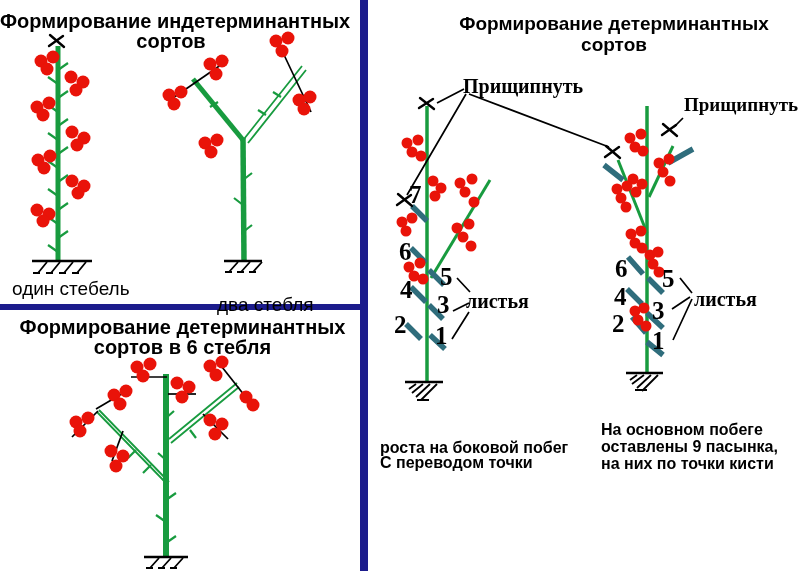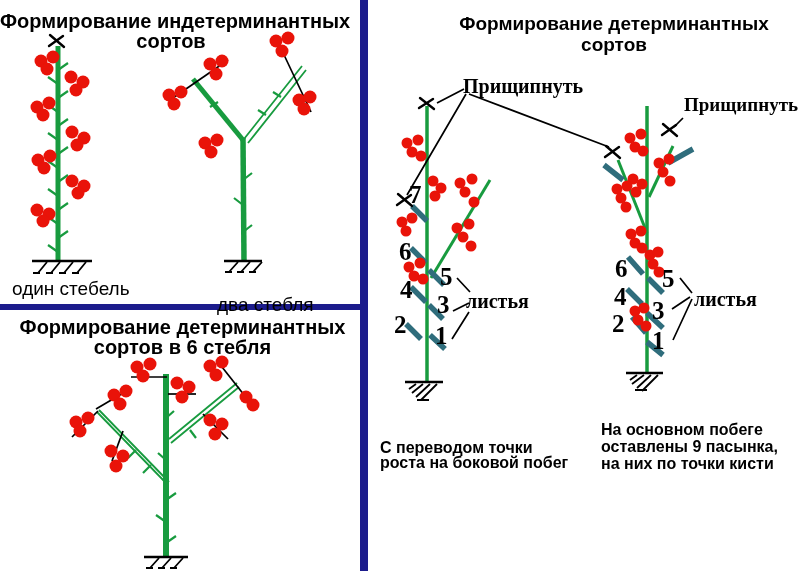--- a/index.html
+++ b/index.html
@@ -257,22 +257,22 @@
     <span class="abs serif leafnum" style="left:295px;top:266px;">5</span>
     <span class="abs serif leafnum" style="left:247px;top:284px;">4</span>
     <span class="abs serif leafnum" style="left:285px;top:298px;">3</span>
     <span class="abs serif leafnum" style="left:245px;top:311px;">2</span>
     <span class="abs serif leafnum" style="left:285px;top:328px;">1</span>
 
     <div class="abs serif leaves" style="left:99px;top:290px;">листья</div>
     <div class="abs serif leaves" style="left:327px;top:288px;">листья</div>
 
     <div class="abs cap cap-a" style="left:13px;top:440px;">
+      <div>роста на боковой побег</div>
       <div>С переводом точки</div>
-      <div>роста на боковой побег</div>
     </div>
     <div class="abs cap cap-b" style="left:234px;top:421px;">
       <div>На основном побеге</div>
       <div>оставлены 9 пасынка,</div>
       <div>на них по точки кисти</div>
     </div>
   </section>
 
 </div>
 

